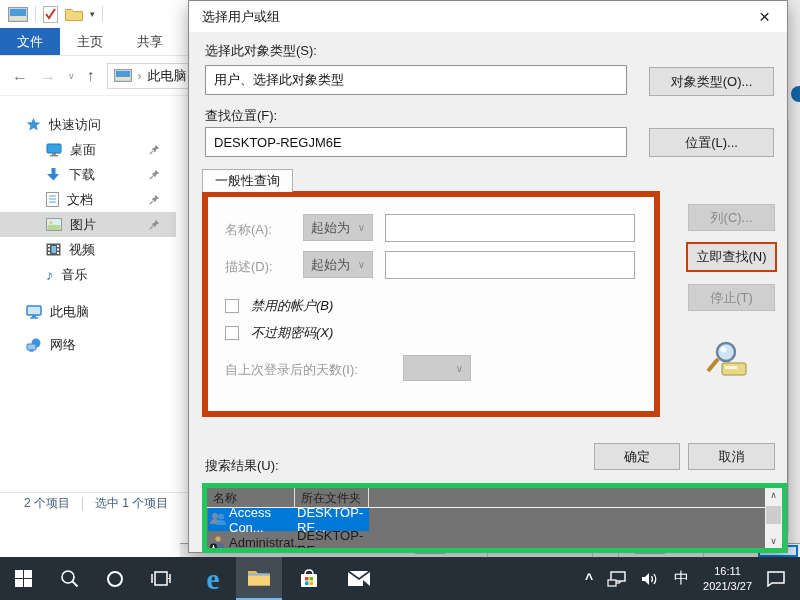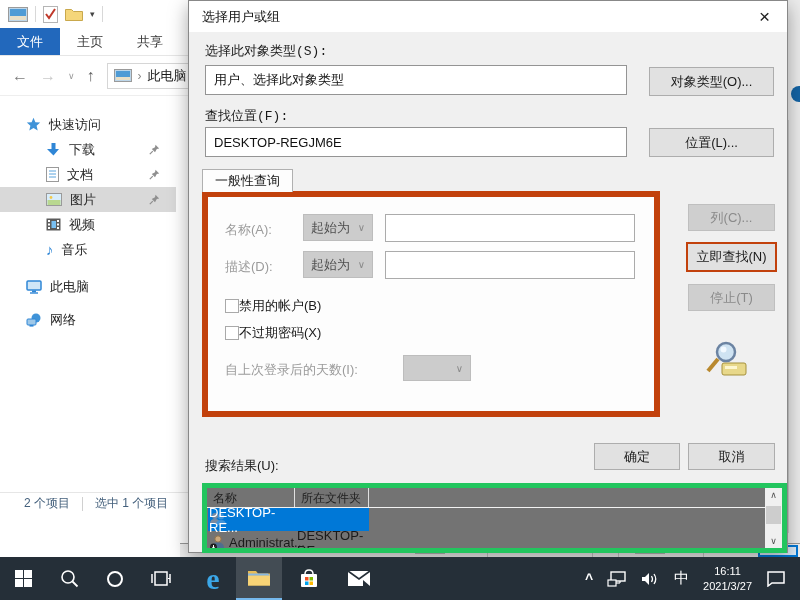--- a/index.html
+++ b/index.html
@@ -41,34 +41,34 @@
   
   .bottom-strip { position:absolute; left:180px; right:0; top:543px; height:14px; background:#f0f0f0; border-top:1px solid #9a9a9a; }
   .bs-div { position:absolute; top:2px; bottom:0; width:1px; background:#c7c7c7; }
   .bs-smudge { position:absolute; top:5px; height:5px; background:#8b8b8b; opacity:.55; }
   .bs-bluebox { position:absolute; right:2px; top:1px; width:40px; height:12px; border:2px solid #0078d7; background:#dcebf8; }
 
   
   .dialog { position:absolute; left:188px; top:0; width:600px; height:553px; background:#f0f0f0; border:1px solid #888; box-shadow:0 6px 18px rgba(0,0,0,.35); }
   .dlg-title { height:31px; background:#fff; display:flex; align-items:center; padding-left:13px; font-size:13px; color:#111; }
   .dlg-close { position:absolute; top:0; right:0; width:45px; height:31px; display:flex; align-items:center; justify-content:center; font-size:19px; color:#222; cursor:pointer; }
-  .dlg-label { position:absolute; left:16px; font-size:13px; color:#1a1a1a;font-family:Liberation Mono, monospace; }
+  .dlg-label { position:absolute; left:16px; font-size:13px; color:#1a1a1a; }
   .txtfield { position:absolute; left:16px; width:422px; height:30px; background:#fff; border:1px solid #949494; display:flex; align-items:center; padding-left:8px; font-size:13px; color:#111; }
   .btn { position:absolute; background:#e1e1e1; border:1px solid #adadad; font-size:13px; color:#1a1a1a; display:flex; align-items:center; justify-content:center; cursor:pointer; font-family:inherit; }
   .btn.disabled { background:#cfcfcf; border-color:#bfbfbf; color:#8a8a8a; cursor:default; }
   .btn.default-btn { border:2px solid #c2410c; background:#e1e1e1; }
 
   .tab { position:absolute; left:13px; top:168px; height:23px; padding:0 12px; background:#fdfdfd; border:1px solid #b0b0b0; border-bottom:none; display:flex; align-items:center; font-size:13px; z-index:2; }
   .tabpanel { position:absolute; left:13px; top:190px; width:458px; height:226px; background:#fdfdfd; border:6px solid #c2410c;padding-left:14px; }
   .q-label { position:absolute; left:17px; font-size:13px; color:#1f1f1f; }
   .q-label.dis { color:#9b9b9b; }
   .combo-dis { position:absolute; background:#ccc; border:1px solid #bdbdbd; color:#4f4f4f; font-size:13px; display:flex; align-items:center; justify-content:space-between; padding:0 7px; }
   .combo-dis .chev { color:#8a8a8a; font-size:10px; }
   .q-input { position:absolute; background:#fff; border:1px solid #ababab; height:28px; width:250px; left:177px; }
-  .cb-row { position:absolute; left:17px; display:flex; align-items:center; gap:0; }
+  .cb-row { position:absolute; left:17px; display:flex; align-items:center; gap:12px;font-style:italic; }
   .cb-box { width:14px; height:14px; border:1px solid #a9a9a9; background:#fff; }
 
   .results-label { position:absolute; left:16px; top:456px; font-size:13px; }
   .listview { position:absolute; left:13px; top:482px; width:585px; height:70px; background:#737373; border:5px solid #22c55e; overflow:hidden; }
   .lv-header { position:relative; height:20px; display:flex; font-size:12px; color:#222; border-bottom:1px solid #f2f2f2; }
   .lv-col { padding:2px 4px 0 6px; border-right:1px solid #e0e0e0; }
   .lv-col.c1 { width:88px; }
   .lv-col.c2 { width:74px; }
   .lv-row { position:relative; height:23px; display:flex; align-items:center; font-size:13px; }
   .lv-row .sel-band { position:absolute; left:1px; top:0; width:161px; height:100%; background:#0078d7; }
@@ -139,20 +139,32 @@
   </div>
 
   <div class="sidebar">
     <div class="side-row" style="margin-top:14px">
       <svg width="15" height="15">
           <path d="M7.5 0.8 L9.4 5.2 L14.2 5.6 L10.6 8.7 L11.7 13.4 L7.5 10.9 L3.3 13.4 L4.4 8.7 L0.8 5.6 L5.6 5.2 Z" fill="#3f93d8"></path>
         </svg>
       <span>快速访问</span>
     </div>
     <div class="side-row child">
+      <svg width="16" height="14">
+          <rect x="1" y="1" width="14" height="9" rx="1" fill="#37a0e6" stroke="#1f79b5"></rect>
+          <rect x="6" y="10" width="4" height="2" fill="#8a8a8a"></rect>
+          <rect x="4" y="12" width="8" height="1.5" fill="#8a8a8a"></rect>
+        </svg>
+      <span>桌面</span>
+      <span class="pin"><svg width="11" height="11">
+            <path d="M6.5 0.8 L10.2 4.5 L7.8 5 L6 8.2 L2.8 5 L6 3.2 Z" fill="#8f8f8f"></path>
+            <line x1="0.8" y1="10.2" x2="3.8" y2="7.2" stroke="#8f8f8f" stroke-width="1.2"></line>
+          </svg></span>
+    </div>
+    <div class="side-row child">
       <svg width="15" height="15">
           <path d="M5.5 1 h4 v6 h3.5 L7.5 13.5 L1 7 h4.5 Z" fill="#2f86d6"></path>
         </svg>
       <span>下载</span>
       <span class="pin"><svg width="11" height="11">
             <path d="M6.5 0.8 L10.2 4.5 L7.8 5 L6 8.2 L2.8 5 L6 3.2 Z" fill="#8f8f8f"></path>
             <line x1="0.8" y1="10.2" x2="3.8" y2="7.2" stroke="#8f8f8f" stroke-width="1.2"></line>
           </svg></span>
     </div>
     <div class="side-row child">
@@ -314,20 +326,21 @@
       <div class="lv-col c2">所在文件夹</div>
     </div>
     <div class="lv-row selected">
       <div class="sel-band"></div>
       <span class="row-icon"><svg width="18" height="16">
             <circle cx="6" cy="5" r="3" fill="#7a8aa0"></circle>
             <path d="M1 13 q0 -5 5 -5 q5 0 5 5 z" fill="#7a8aa0"></path>
             <circle cx="12" cy="5.5" r="3" fill="#3f93d8"></circle>
             <path d="M7 14 q0 -5 5 -5 q5 0 5 5 z" fill="#3f93d8"></path>
           </svg></span>
+      <span class="lv-cell name">Access Con...</span>
       <span class="lv-cell folder">DESKTOP-RE...</span>
     </div>
     <div class="lv-row">
       <span class="row-icon"><svg width="18" height="17">
             <circle cx="9" cy="5" r="3.2" fill="#caa87c" stroke="#8a6f4a"></circle>
             <path d="M3 14 q0 -5.5 6 -5.5 q6 0 6 5.5 z" fill="#4f6d8f"></path>
             <circle cx="4.5" cy="13" r="3.4" fill="#1c1c1c"></circle>
             <path d="M4.5 11 v3 M3.2 12.8 L4.5 14.2 L5.8 12.8" stroke="#fff" stroke-width="1" fill="none"></path>
           </svg></span>
       <span class="lv-cell name">Administrat...</span>

